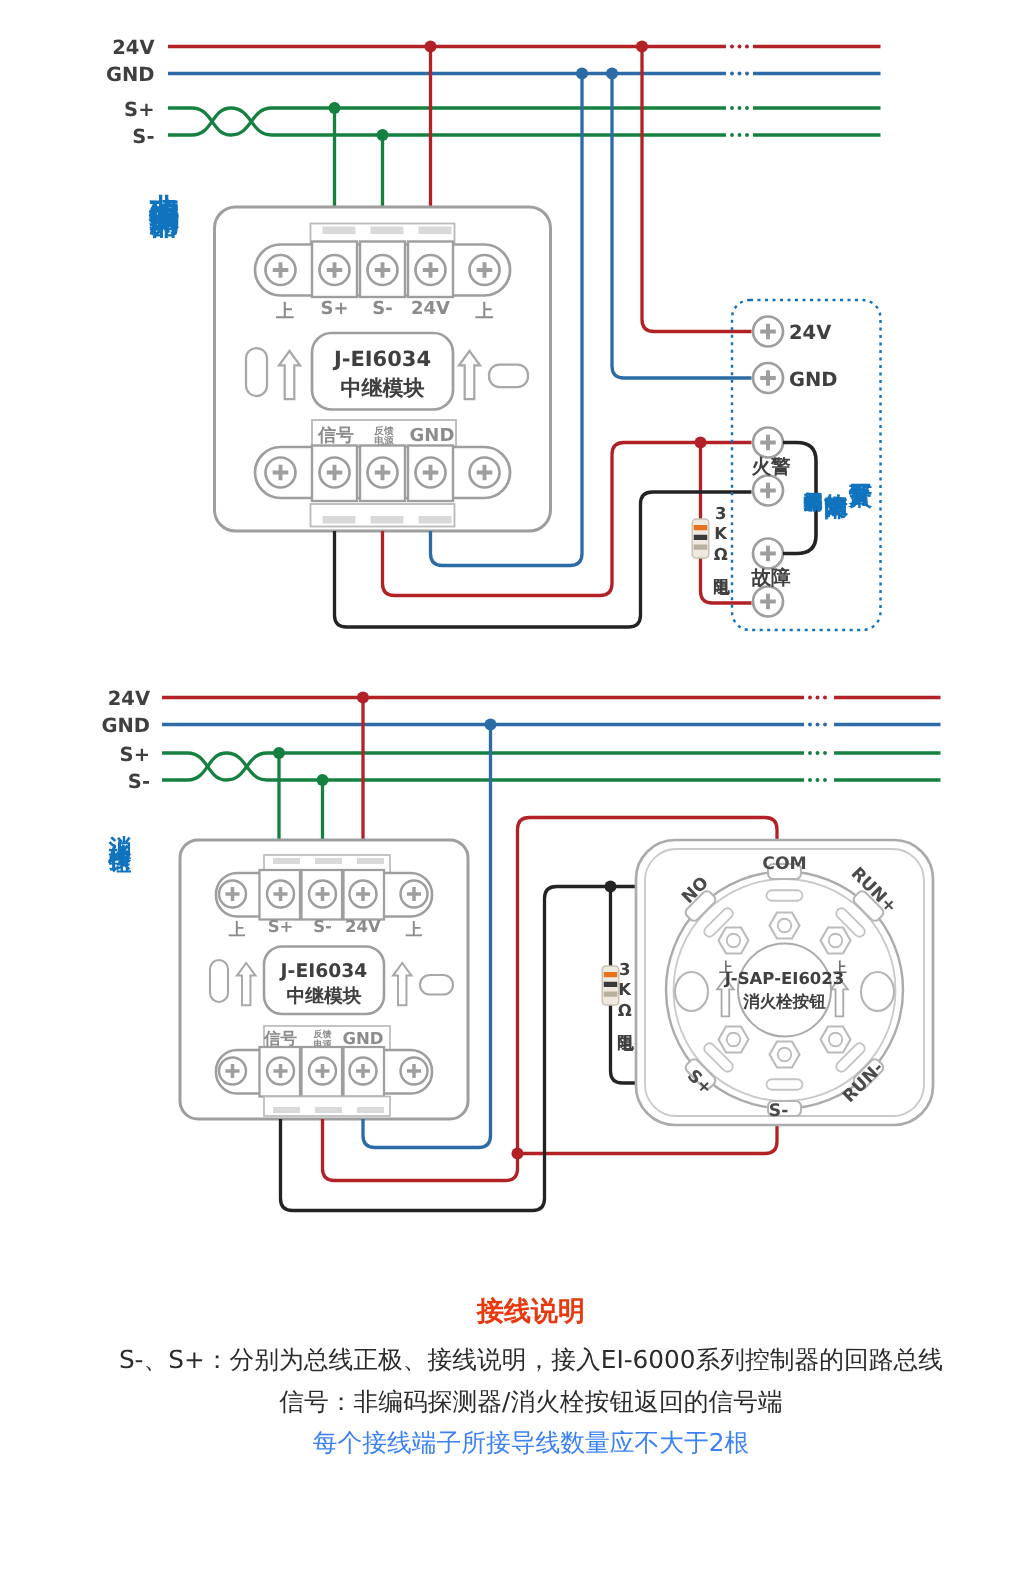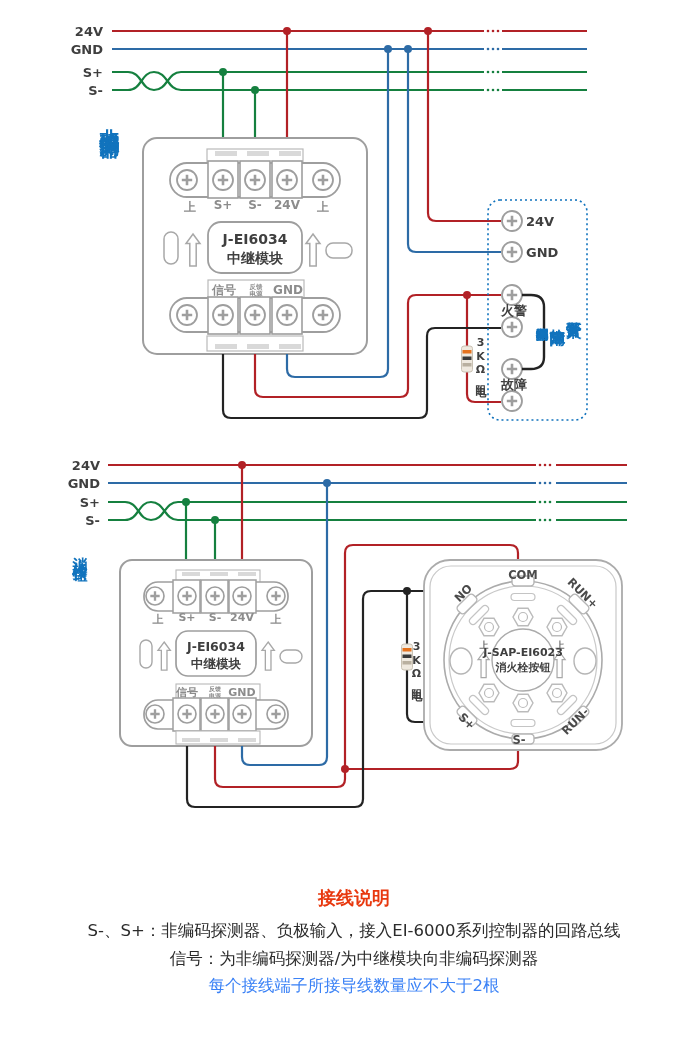--- a/index.html
+++ b/index.html
@@ -25,21 +25,21 @@
   .res-label{position:absolute;writing-mode:vertical-rl;text-orientation:upright;
              color:#3f3f3f;font-weight:bold;font-size:11px;line-height:1;letter-spacing:0.5px;}
   .res-top{left:475px;top:336px;}
   .res-bottom{left:411px;top:640px;}
   .det-caption{position:absolute;left:536px;top:251px;height:118px;
                writing-mode:vertical-rl;text-orientation:upright;color:#1173bd;font-weight:bold;}
   .det-caption span{display:block;line-height:1.05;}
   .det-cap-1{font-size:15.5px;}
   .det-cap-2{font-size:15.5px;margin-top:13px;}
   .det-cap-3{font-size:12.5px;margin-top:15px;}
-  #notes{position:absolute;left:36px;top:886px;width:636px;white-space:nowrap;}
+  #notes{position:absolute;left:36px;top:862px;width:636px;white-space:nowrap;}
   #notes .notes-title{color:#e8380e;font-size:18px;font-weight:bold;margin-bottom:7px;}
   #notes .note-line{color:#2b2b2b;font-size:16.5px;line-height:27.5px;}
   #notes .note-warning{color:#3b82f6;font-size:16.5px;line-height:27.5px;}
 </style>
 </head>
 <body>
 
 <div id="page">
 
 <svg id="diagram-svg" width="680" height="1064" viewBox="0 0 680 1064">
@@ -368,18 +368,18 @@
   <div class="res-label res-bottom">3KΩ电阻</div>
 
   <div class="det-caption">
     <span class="det-cap-1">火警常开</span>
     <span class="det-cap-2">故障常闭</span>
     <span class="det-cap-3">非编码探测器</span>
   </div>
 
   <div id="notes">
     <div class="notes-title">接线说明</div>
-    <div class="note-line">S-、S+：非编码探测器、负极输入，接入EI-6000系列控制器的回路总线</div>
-    <div class="note-line">信号：为非编码探测器/为中继模块向非编码探测器</div>
+    <div class="note-line">S-、S+：分别为总线正极、接线说明，接入EI-6000系列控制器的回路总线</div>
+    <div class="note-line">信号：非编码探测器/消火栓按钮返回的信号端</div>
     <div class="note-warning">每个接线端子所接导线数量应不大于2根</div>
   </div>
 
 </div>
 
 </body></html>

